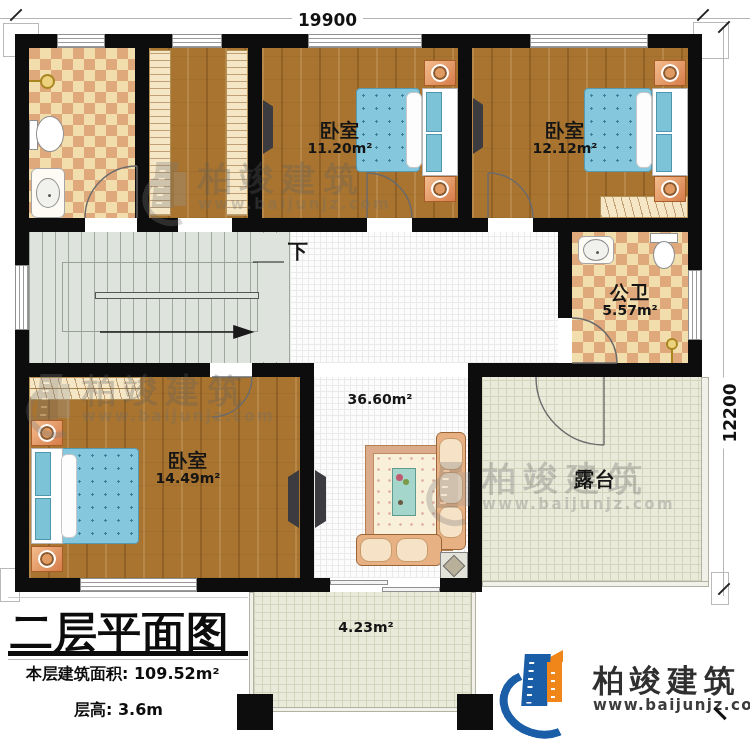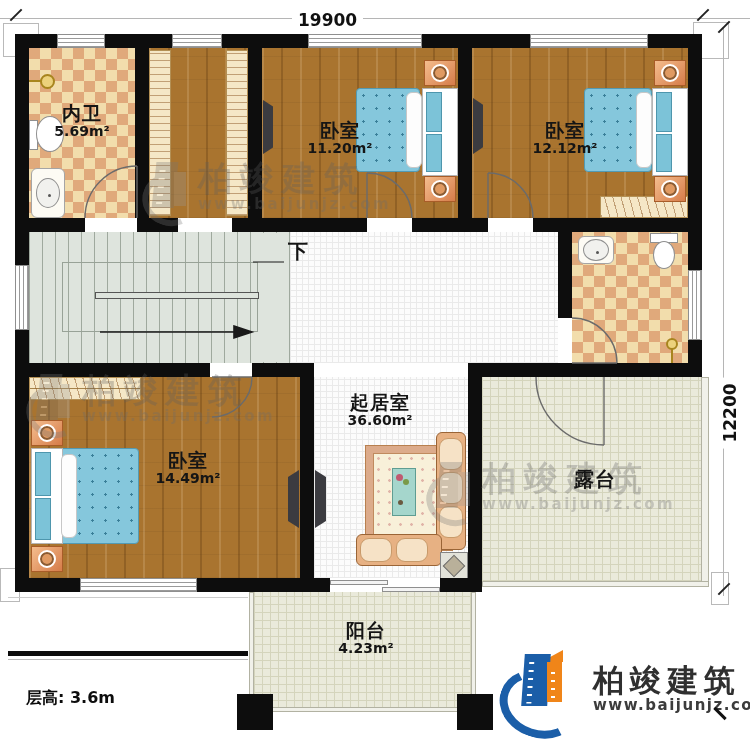--- a/index.html
+++ b/index.html
@@ -261,45 +261,43 @@
       <path d="M 604 377 L 604 445"></path>
       <path d="M 604 445 A 68 68 0 0 1 536 377"></path>
     </g>
     <g stroke="#1a1a1a" stroke-width="1.6" fill="#1a1a1a">
       <line x1="100" y1="332" x2="234" y2="332"></line>
       <polygon points="234,326 252,332 234,338"></polygon>
       <line x1="253" y1="262" x2="284" y2="262" stroke-width="1"></line>
     </g>
   </svg>
 
-  <div class="label" style="left:32px;top:103px;width:100px;">
-    <span class="nm">内卫</span>
-    <span class="ar">5.69m²</span>
-  </div>
   <div class="label" style="left:280px;top:120px;width:120px;">
     <span class="nm">卧室</span>
     <span class="ar">11.20m²</span>
   </div>
   <div class="label" style="left:505px;top:120px;width:120px;">
     <span class="nm">卧室</span>
     <span class="ar">12.12m²</span>
   </div>
+  <div class="label" style="left:572px;top:282px;width:116px;">
+    <span class="nm">公卫</span>
+    <span class="ar">5.57m²</span>
+  </div>
   <div class="label" style="left:320px;top:392px;width:120px;">
-    <span class="nm">起居室</span>
     <span class="ar">36.60m²</span>
   </div>
   <div class="label" style="left:128px;top:450px;width:120px;">
     <span class="nm">卧室</span>
     <span class="ar">14.49m²</span>
   </div>
   <div class="label" style="left:535px;top:468px;width:120px;">
     <span class="nm big">露台</span>
   </div>
   <div class="label" style="left:306px;top:620px;width:120px;">
-    <span class="nm">阳台</span>
     <span class="ar">4.23m²</span>
   </div>
   <div class="label" style="left:288px;top:240px;">
     <span class="nm big">下</span>
   </div>
 
   <div class="wm" style="left:144px;top:160px;">
     <div class="wm-icon">
       <div class="wm-arc"></div>
         <div class="wm-b1"></div>
@@ -329,24 +327,29 @@
     </div>
     <div>
       <div class="wm-name">柏竣建筑</div>
       <div class="wm-url">www.baijunjz.com</div>
     </div>
   </div>
 
   <div class="titleblock" style="left:8px;top:600px;width:250px;height:110px;">
     <div class="tb-topline"></div>
     <div class="tb-row">
+      <span class="tb-title">二层平面图</span>
     </div>
     <div class="tb-thick"></div>
     <div class="tb-thin"></div>
-    <div class="tb-line" style="top:88px;">
+    <div class="tb-line" style="top:64px;">
+      <span>本层建筑面积:</span>
+      <span>109.52m²</span>
+    </div>
+    <div class="tb-line" style="top:100px;margin-left:48px;">
       <span>层高:</span>
       <span>3.6m</span>
     </div>
   </div>
 
   <div class="logo" style="left:497px;top:648px;">
     <div class="logo-icon">
       <div class="lg-arc"></div>
         <div class="lg-roof"></div>
         <div class="lg-b1"></div>

